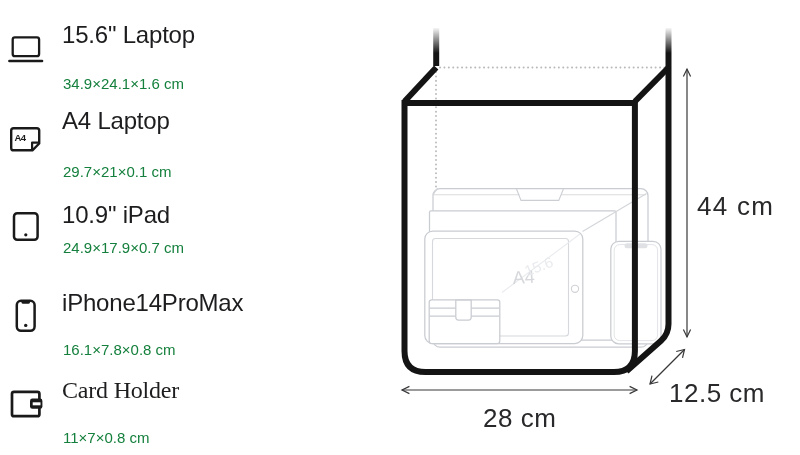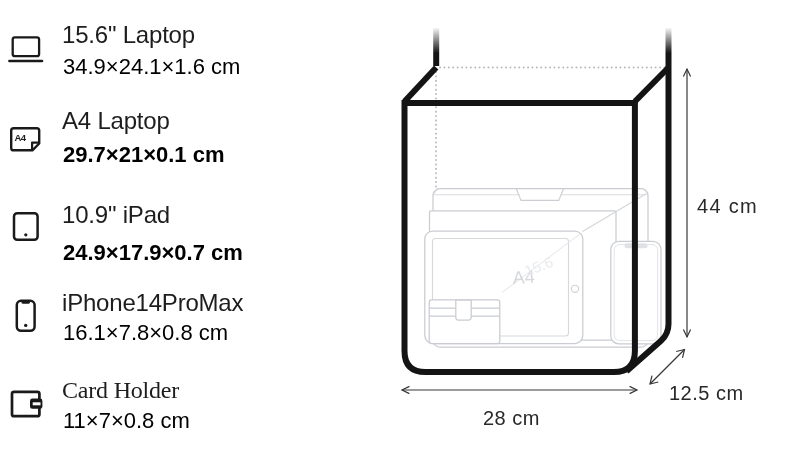--- a/index.html
+++ b/index.html
@@ -1,32 +1,32 @@
 <!DOCTYPE html>
 <html><head>
 <meta charset="utf-8">
 <style>
   html,body{margin:0;padding:0;}
   body{width:800px;height:455px;background:#fff;font-family:"Liberation Sans",sans-serif;position:relative;overflow:hidden;}
   .t{position:absolute;left:62px;font-size:24px;line-height:24px;color:#1d1d1f;letter-spacing:-0.2px;white-space:nowrap;transform:translateZ(0);will-change:transform;}
-  .s{position:absolute;left:62.5px;font-size:22px;line-height:17.5px;color:#000000;letter-spacing:0px;white-space:nowrap;transform:translateZ(0);will-change:transform;}
-  .lab{position:absolute;font-size:20px;line-height:26px;color:#29292b;letter-spacing:0.5px;white-space:nowrap;transform:translateZ(0);will-change:transform;}
+  .s{position:absolute;left:62.5px;font-size:15px;line-height:17.5px;color:#15803d;letter-spacing:0px;white-space:nowrap;transform:translateZ(0);will-change:transform;margin-top:17px;}
+  .lab{position:absolute;font-size:26px;line-height:26px;color:#29292b;letter-spacing:0.5px;white-space:nowrap;transform:translateZ(0);will-change:transform;}
   svg{position:absolute;left:0;top:0;}
 </style>
 </head>
 <body>
 
 <div class="t" style="top:22.7px;">15.6" Laptop</div>
 <div class="s" style="top:57.5px;">34.9×24.1×1.6 cm</div>
 
 <div class="t" style="top:108.5px;">A4 Laptop</div>
-<div class="s" style="top:145.5px;font-weight:bold;">29.7×21×0.1 cm</div>
+<div class="s" style="top:145.5px;">29.7×21×0.1 cm</div>
 
 <div class="t" style="top:203px;">10.9" iPad</div>
-<div class="s" style="top:244px;font-weight:bold;">24.9×17.9×0.7 cm</div>
+<div class="s" style="top:222px;">24.9×17.9×0.7 cm</div>
 
 <div class="t" style="top:290.8px;">iPhone14ProMax</div>
 <div class="s" style="top:323.9px;">16.1×7.8×0.8 cm</div>
 
 <div class="t" style="top:377.8px;font-family:Liberation Serif, serif;">Card Holder</div>
 <div class="s" style="top:411.9px;">11×7×0.8 cm</div>
 
 <div class="lab" style="left:696.5px;top:193.2px;letter-spacing:1.3px;">44 cm</div>
 <div class="lab" style="left:482.6px;top:405.4px;">28 cm</div>
 <div class="lab" style="left:668.8px;top:380.2px;">12.5 cm</div>

